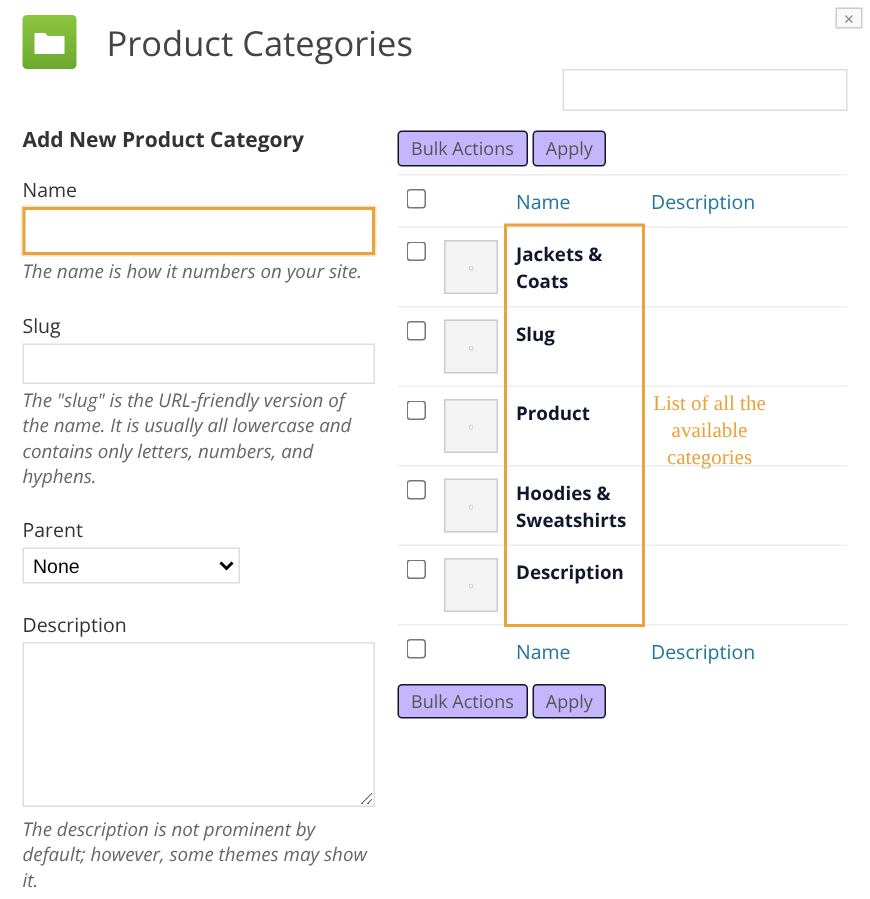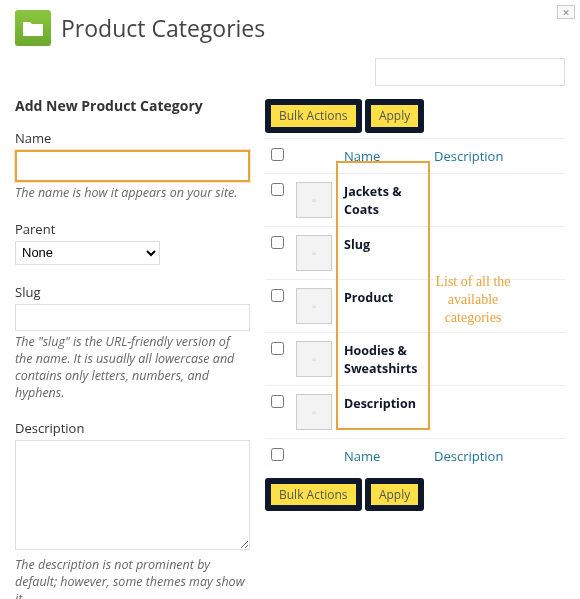--- a/index.html
+++ b/index.html
@@ -4,21 +4,21 @@
   <style>
     * { box-sizing: border-box; margin: 0; padding: 0; }
     body {
       font-family: "Open Sans", -apple-system, sans-serif;
       font-size: 13px;
       color: #333;
       background: #fff;
       width: 580px;
       padding: 10px 15px;
     }
-    .page-header { display: flex; align-items: center; gap: 10px; margin-bottom: 12px; }
+    .page-header { display: flex; align-items: center; gap: 20px; }
     .page-header .icon-box {
       width: 36px; height: 36px;
       background: linear-gradient(#8cc63f, #6ba82e);
       border-radius: 3px;
       display: flex; align-items: center; justify-content: center;
     }
     .page-title { font-size: 23px; font-weight: normal; color: #444; }
     .top-search {
       display: flex; justify-content: flex-end; margin-bottom: 10px;
     }
@@ -64,22 +64,22 @@
     .form-field .description {
       font-style: italic;
       color: #666;
       font-size: 12.5px;
       margin-top: 3px;
       line-height: 1.35;
     }
     .tablenav { margin: 3px 0; }
     .button-secondary {
       display: inline-block;
-      border: 6px solid #0f172a;
-      background: #fde047;
+      border: 1px solid #0f172a;
+      background: #c4b5fd;
       padding: 3px 8px;
       font-size: 12px;
       border-radius: 3px;
       line-height: 1.3;
       cursor: pointer;
       color: #555;
     }
     .wp-table { width: 100%; border-collapse: collapse; margin-top: 5px; }
     .wp-table th, .wp-table td {
       border-top: 1px solid #eee;
@@ -136,34 +136,34 @@
   <input type="text" style="">
 </div>
 
 <div class="layout">
   <div class="left-col">
     <div class="section-title">Add New Product Category</div>
 
     <div class="form-field highlight">
       <label>Name</label>
       <input type="text" value="" style="">
-      <p class="description">The name is how it appears on your site.</p>
+      <p class="description">The name is how it numbers on your site.</p>
+    </div>
+
+    <div class="form-field">
+      <label>Slug</label>
+      <input type="text" value="" style="">
+      <p class="description">The "slug" is the URL-friendly version of the name. It is usually all lowercase and contains only letters, numbers, and hyphens.</p>
     </div>
 
     <div class="form-field">
       <label>Parent</label>
       <select>
         <option>None</option>
       </select>
-    </div>
-
-    <div class="form-field">
-      <label>Slug</label>
-      <input type="text" value="" style="">
-      <p class="description">The "slug" is the URL-friendly version of the name. It is usually all lowercase and contains only letters, numbers, and hyphens.</p>
     </div>
 
     <div class="form-field">
       <label>Description</label>
       <textarea style=""></textarea>
       <p class="description">The description is not prominent by default; however, some themes may show it.</p>
     </div>
   </div>
 
   <div class="right-col">

